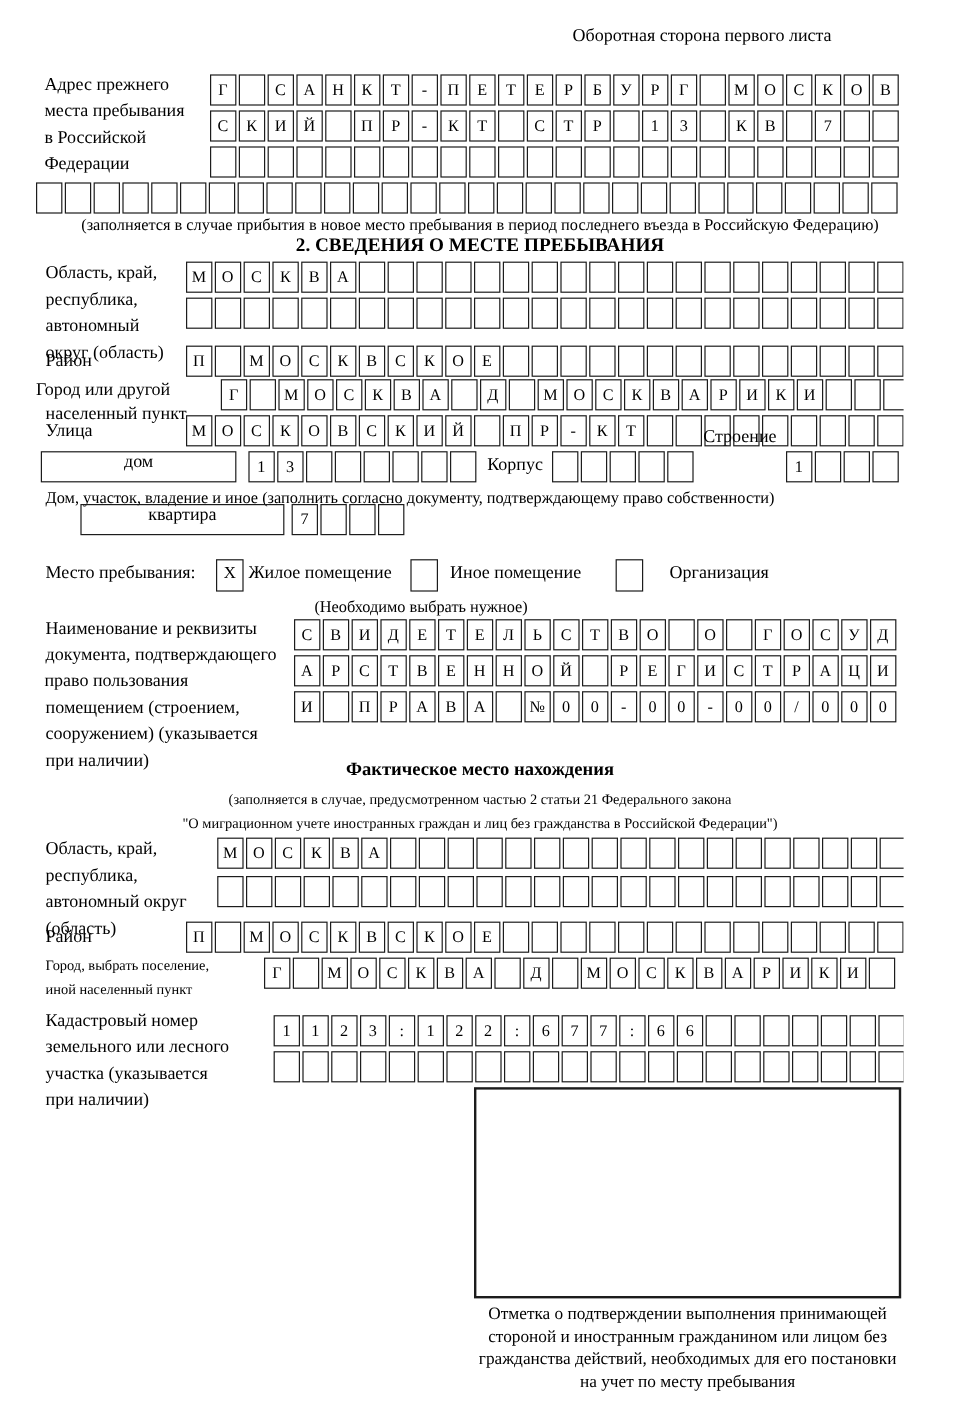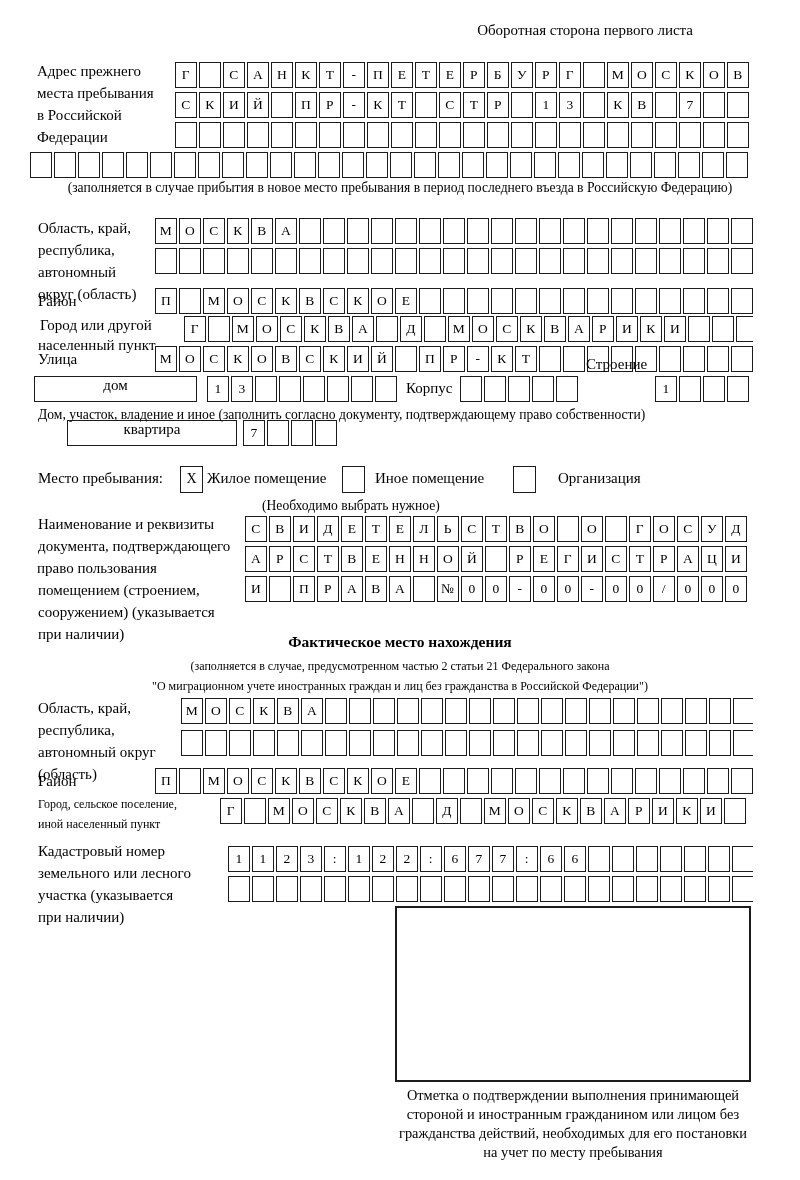--- a/index.html
+++ b/index.html
@@ -151,20 +151,21 @@
       <span class="cell"></span>
       <span class="cell"></span>
       <span class="cell"></span>
       <span class="cell"></span>
       <span class="cell"></span>
       <span class="cell"></span>
     </div>
 
   <div class="abs note center" style="top:180px;">(заполняется в случае прибытия в новое место пребывания в период последнего въезда в Российскую Федерацию)</div>
 
+  <div class="abs title center" style="top:196px;">2. СВЕДЕНИЯ О МЕСТЕ ПРЕБЫВАНИЯ</div>
 
   <div class="abs lbl" style="left:38px; top:220px;">Область, край,</div>
   <div class="abs lbl" style="left:38px; top:242px;">республика,</div>
   <div class="abs lbl" style="left:38px; top:264px;">автономный</div>
   <div class="abs lbl" style="left:38px; top:286px;">округ (область)</div>
 
   <div class="boxrow" style="left:155px; top:218px;">
       <span class="cell">М</span>
       <span class="cell">О</span>
       <span class="cell">С</span>
@@ -241,21 +242,21 @@
       <span class="cell"></span>
       <span class="cell"></span>
       <span class="cell"></span>
       <span class="cell"></span>
       <span class="cell"></span>
       <span class="cell"></span>
       <span class="cell"></span>
       <span class="cell"></span>
     </div>
 
-  <div class="abs lbl" style="left:40px; top:317px;">Город или другой</div>
+  <div class="abs lbl" style="left:30px; top:317px;">Город или другой</div>
   <div class="abs lbl" style="left:38px; top:337px;">населенный пункт</div>
   <div class="boxrow" style="left:184px; top:316px;">
       <span class="cell">Г</span>
       <span class="cell"></span>
       <span class="cell">М</span>
       <span class="cell">О</span>
       <span class="cell">С</span>
       <span class="cell">К</span>
       <span class="cell">В</span>
       <span class="cell">А</span>
@@ -517,21 +518,21 @@
       <span class="cell"></span>
       <span class="cell"></span>
       <span class="cell"></span>
       <span class="cell"></span>
       <span class="cell"></span>
       <span class="cell"></span>
       <span class="cell"></span>
       <span class="cell"></span>
     </div>
 
-  <div class="abs lbl-sm" style="left:38px; top:797px;">Город, сельское поселение,</div>
+  <div class="abs lbl-sm" style="left:38px; top:797px;">Город, выбрать поселение,</div>
   <div class="abs lbl-sm" style="left:38px; top:817px;">иной населенный пункт</div>
   <div class="boxrow" style="left:220px; top:798px;">
       <span class="cell">Г</span>
       <span class="cell"></span>
       <span class="cell">М</span>
       <span class="cell">О</span>
       <span class="cell">С</span>
       <span class="cell">К</span>
       <span class="cell">В</span>
       <span class="cell">А</span>

